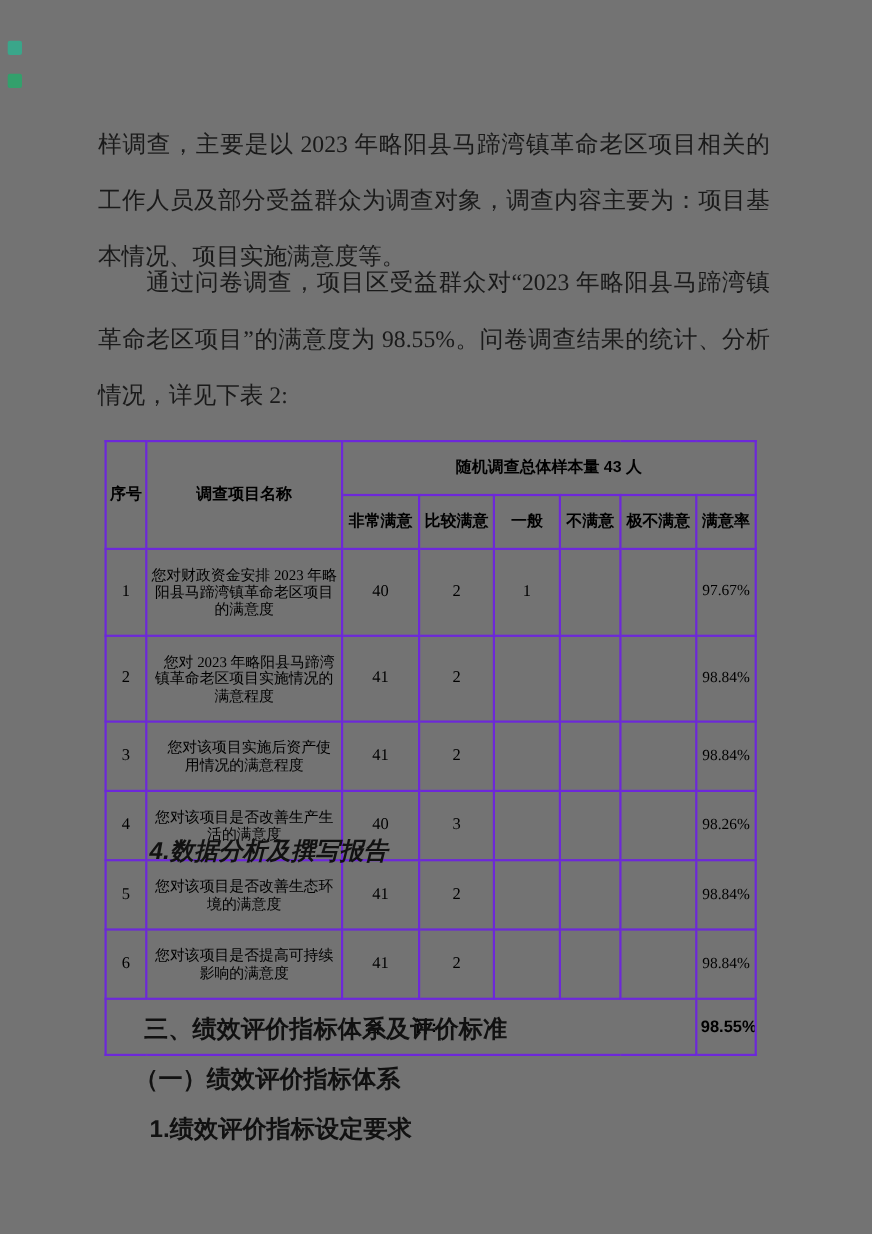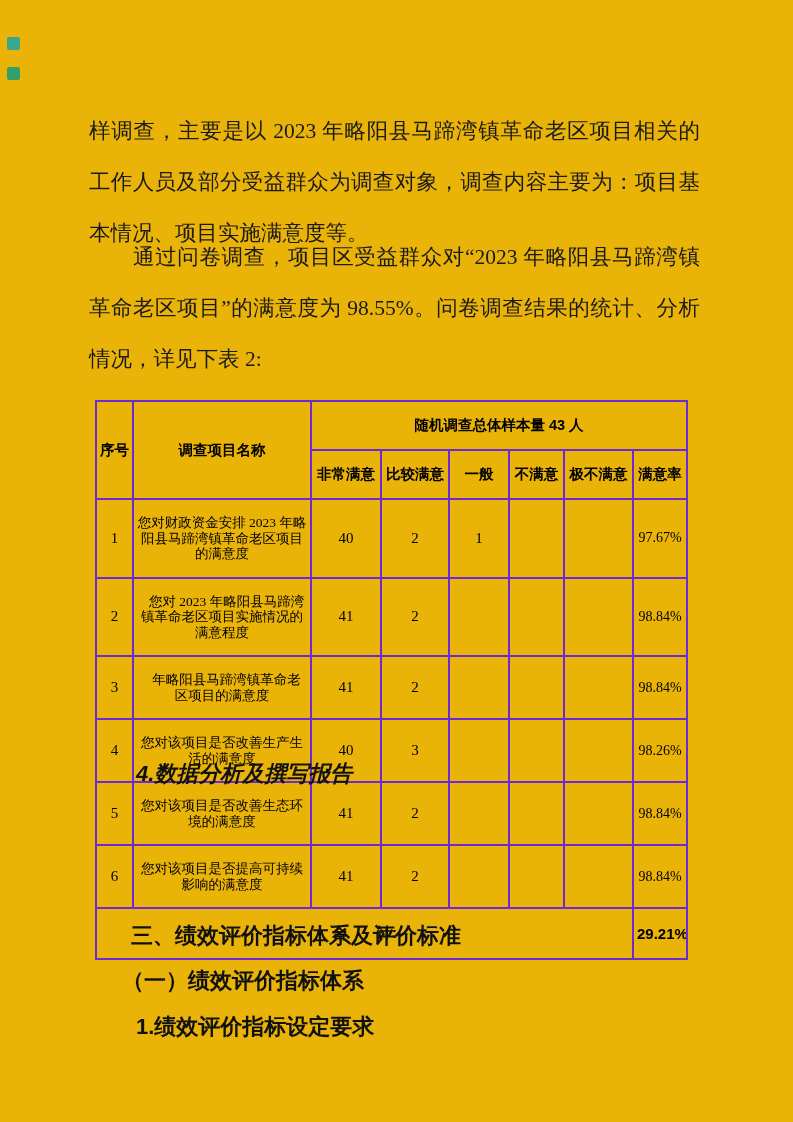--- a/index.html
+++ b/index.html
@@ -1,19 +1,19 @@
 <!DOCTYPE html>
 <html lang="zh"><head>
 <meta charset="utf-8">
 <style>
   html,body{margin:0;padding:0;background:#fff;}
   .page{
     position:relative;
     width:793px;height:1122px;
-    background:#eab308;
+    background:#737373;
     color:#000;
     font-family:"Liberation Serif","DejaVu Serif",serif;
     overflow:hidden;
   }
   .marker{position:absolute;left:7px;width:13px;height:13px;border-radius:2px;}
   .m1{top:37px;}
   .m2{top:67px;}
 
   .body-par{
     position:absolute;left:89px;width:611px;
@@ -138,21 +138,21 @@
       <td class="name ind">您对 2023 年略阳县马蹄湾镇革命老区项目实施情况的满意程度</td>
       <td class="num">41</td>
       <td class="num">2</td>
       <td class="num"></td>
       <td class="num"></td>
       <td class="num"></td>
       <td class="rate">98.84%</td>
     </tr>
     <tr class="r3">
       <td class="num">3</td>
-      <td class="name ind">年略阳县马蹄湾镇革命老区项目的满意度</td>
+      <td class="name ind">您对该项目实施后资产使用情况的满意程度</td>
       <td class="num">41</td>
       <td class="num">2</td>
       <td class="num"></td>
       <td class="num"></td>
       <td class="num"></td>
       <td class="rate">98.84%</td>
     </tr>
     <tr class="r4">
       <td class="num">4</td>
       <td class="name">您对该项目是否改善生产生活的满意度</td>
@@ -178,21 +178,21 @@
       <td class="name">您对该项目是否提高可持续影响的满意度</td>
       <td class="num">41</td>
       <td class="num">2</td>
       <td class="num"></td>
       <td class="num"></td>
       <td class="num"></td>
       <td class="rate">98.84%</td>
     </tr>
     <tr class="total">
       <td colspan="7">合　　计:</td>
-      <td>29.21%</td>
+      <td>98.55%</td>
     </tr>
   </tbody>
     </table>
 
   <div class="heading" id="h4">4.数据分析及撰写报告</div>
 
 
   <div class="heading" id="h-three">三、绩效评价指标体系及评价标准</div>
 
   <div class="heading" id="h-one">（一）绩效评价指标体系</div>

